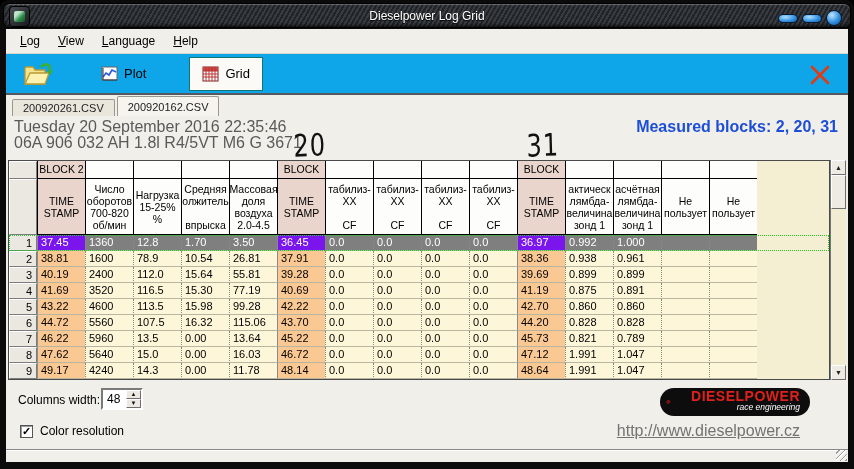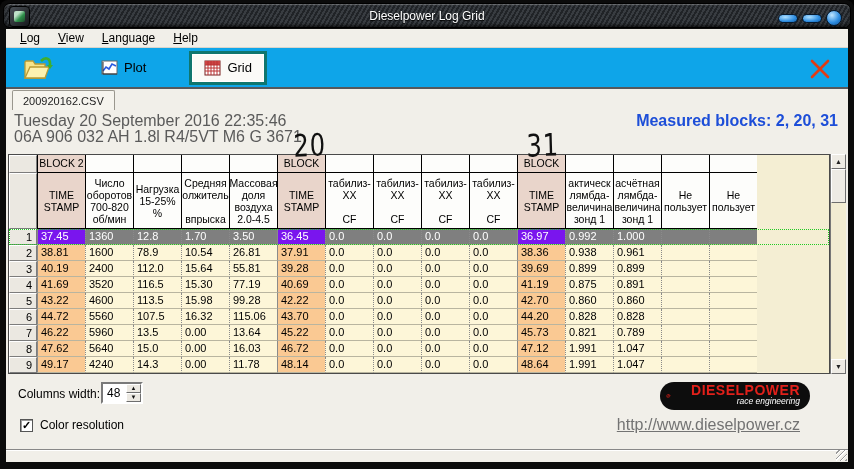--- a/index.html
+++ b/index.html
@@ -19,32 +19,32 @@
   .win-controls { position:absolute; right:8px; top:6px; display:flex; align-items:center; gap:4px; }
   .pill-btn { width:20px; height:9px; border-radius:5px; border:1px solid #06182c;
     background:radial-gradient(ellipse at 35% 30%, #aee0ff, #2f8de0 60%, #115a9e); }
   .round-btn { width:16px; height:16px; border-radius:50%; border:1px solid #06182c;
     background:radial-gradient(circle at 35% 30%, #bfe6ff, #2f8de0 55%, #0d4f90); }
 
   .main { position:absolute; top:29px; left:6px; right:6px; bottom:7px; background:#f1efe9;
     display:flex; flex-direction:column; }
 
   
-  .menubar { height:19px; padding-left:6px; display:flex; align-items:center; gap:2px;
+  .menubar { height:25px; padding-left:6px; display:flex; align-items:center; gap:2px;
     border-bottom:1px solid #d8d5cc; }
   .menu-item { display:inline-block; font-size:12px; color:#000; padding:1px 8px; cursor:default; }
   .menu-item::first-letter { text-decoration:underline; }
 
   
   .toolbar { height:41px; position:relative; display:flex; align-items:center;
     border-bottom:2px solid #55585c; background:#0ea5e9; }
   .tool-open { margin-left:12px; width:40px; height:32px; display:flex; align-items:center; justify-content:center; }
   .tool-btn { margin-left:30px; height:34px; padding:0 12px; display:flex; align-items:center; gap:6px;
     font-size:13px; color:#000; background:transparent; border:1px solid transparent; }
-  .tool-btn.active { background:#fbfaf7; border:3px solid #0f766e; box-shadow:inset 0 0 0 1px #fff;text-align:right; }
+  .tool-btn.active { background:#fbfaf7; border:1px solid #0f766e; box-shadow:inset 0 0 0 1px #fff;text-align:right; }
   .tool-close { position:absolute; right:16px; top:9px; width:24px; height:24px; }
 
   
   .tabrow { height:21px; display:flex; align-items:flex-end; padding-left:6px; background:#f1efe9; }
   .tab { font-size:11px; padding:2px 10px 2px 10px; border:1px solid #9a978e; border-bottom:none;
     border-radius:2px 2px 0 0; background:#e9e6dc; color:#222; height:17px; line-height:13px; margin-right:2px; }
   .tab.active { background:#f6f4ee; height:20px; line-height:16px; }
 
   
   .inforow { height:44px; position:relative; font-size:16px; }
@@ -163,20 +163,21 @@
         <span>Grid</span>
       </div>
       <div class="tool-close">
         <svg width="24" height="24" viewBox="0 0 24 24">
           <path d="M4 4 L20 20 M20 4 L4 20" stroke="#e03c14" stroke-width="2.6" stroke-linecap="round"></path>
         </svg>
       </div>
     </div>
 
     <div class="tabrow">
+      <div class="tab">200920261.CSV</div>
       <div class="tab active">200920162.CSV</div>
     </div>
 
     <div class="inforow">
       <div class="info-line1">Tuesday 20 September 2016 22:35:46</div>
       <div class="info-line2">06A 906 032 AH  1.8l R4/5VT M6  G   3671</div>
       <div class="measured">Measured blocks: 2, 20, 31</div>
     </div>
 
     <div class="annotation ann-20">20</div>

